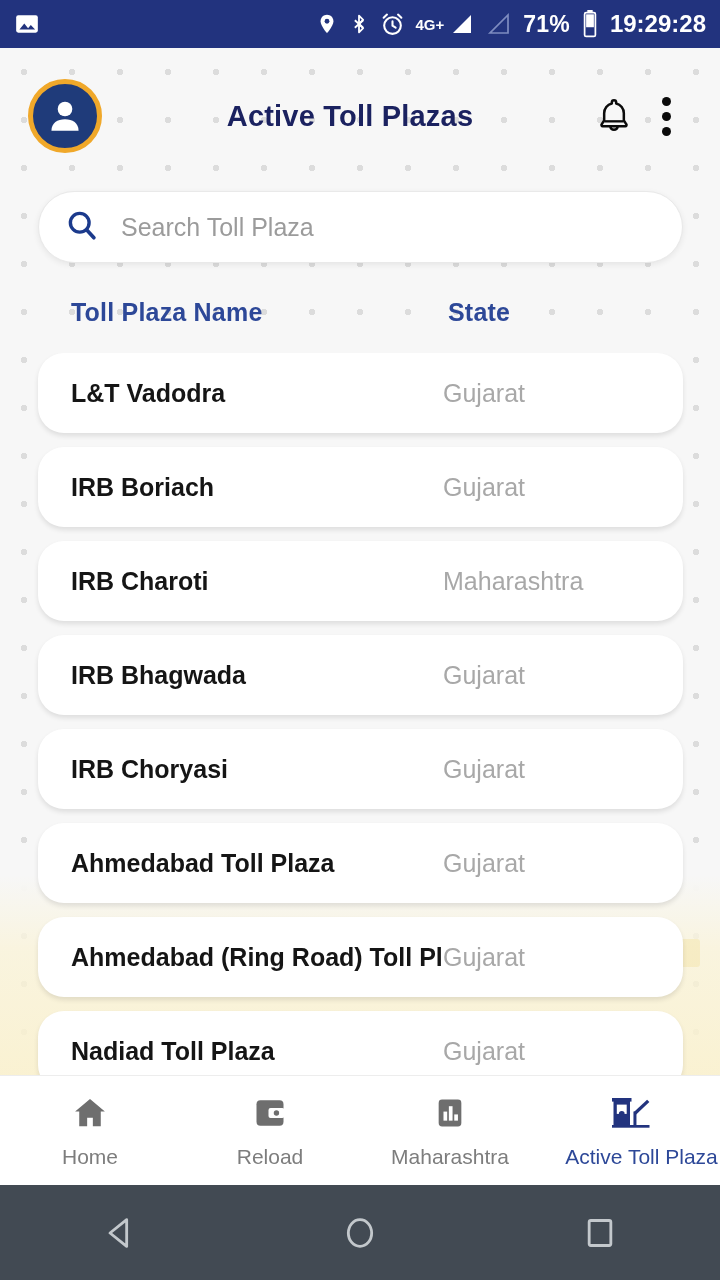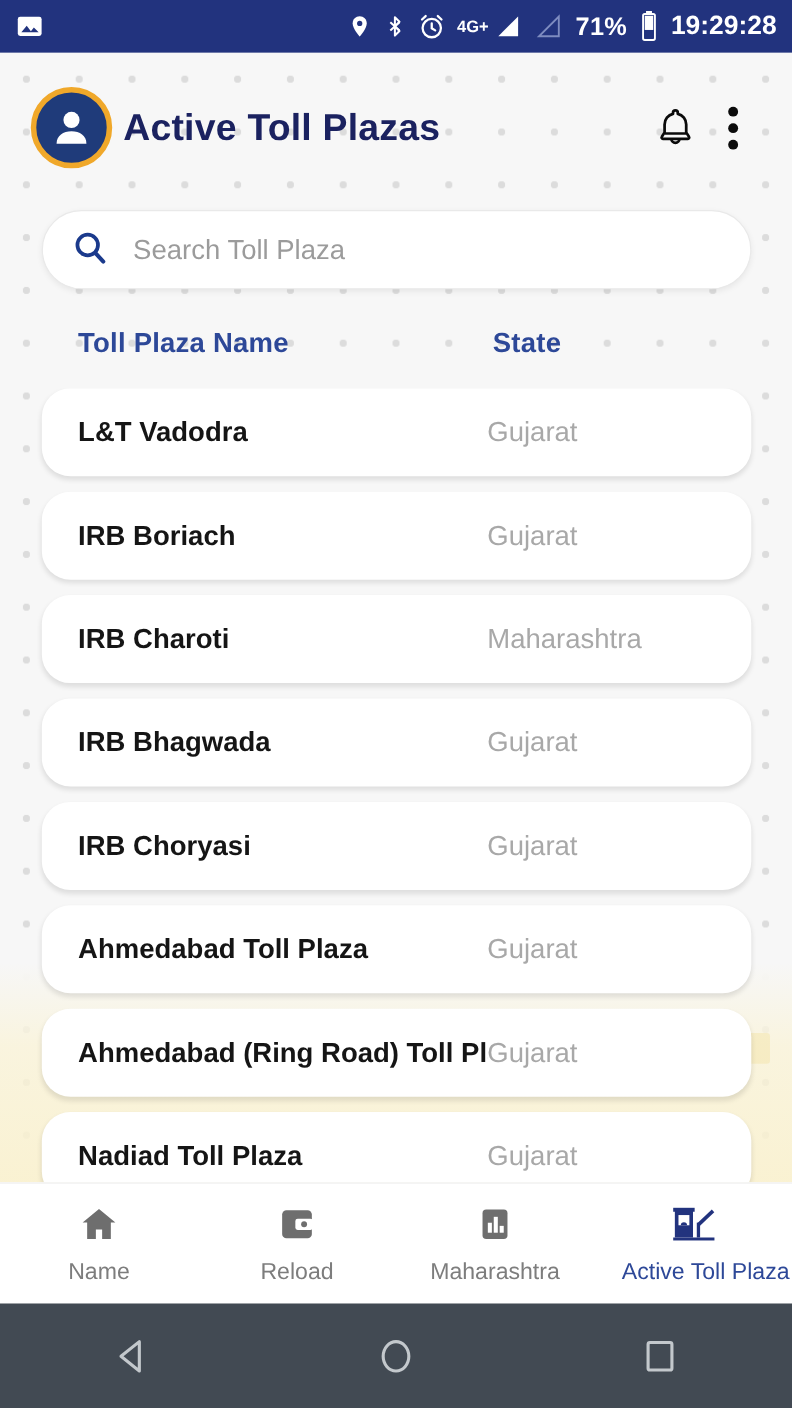--- a/index.html
+++ b/index.html
@@ -53,21 +53,21 @@
   .header{
     position:absolute; top:0; left:0; width:720px; height:136px;
     display:flex; align-items:center; padding:0 28px;
   }
   .avatar{
     width:74px; height:74px; border-radius:50%;
     background:#1f3b7a; border:5px solid #f0a82a;
     display:flex; align-items:center; justify-content:center; flex:none;
   }
   .page-title{
-    flex:1; font-size:34px; font-weight:700;
+    flex:1; text-align:center; font-size:29px; font-weight:700;
     color:#1b2260; letter-spacing:.2px; margin-left:10px;
   }
   .hdr-btn{
     width:52px; height:52px; display:flex; align-items:center; justify-content:center;
     flex:none;
   }
   .kebab{ display:flex; flex-direction:column; gap:6px; align-items:center; }
   .kebab i{ width:9px; height:9px; border-radius:50%; background:#0b0b0b; display:block; }
 
   
@@ -280,21 +280,21 @@
   </div>
 
   <div class="bottomnav">
 
     <div class="navitem">
       <span class="navicon">
         <svg width="38" height="38" viewBox="0 0 24 24">
           <path d="M12 3.2L2.6 11h2.6v9.4h5V15h3.6v5.4h5V11h2.6z" fill="#6e6e6e"></path>
         </svg>
       </span>
-      <span class="navlabel">Name</span>
+      <span class="navlabel">Home</span>
     </div>
 
     <div class="navitem">
       <span class="navicon">
         <svg width="36" height="38" viewBox="0 0 24 24">
           <rect x="3" y="3.5" width="18" height="17" rx="2.6" fill="#6e6e6e"></rect>
           <rect x="11" y="8.6" width="10.6" height="6.8" rx="1.4" fill="#fff"></rect>
           <circle cx="16.3" cy="12" r="1.8" fill="#6e6e6e"></circle>
         </svg>
       </span>

